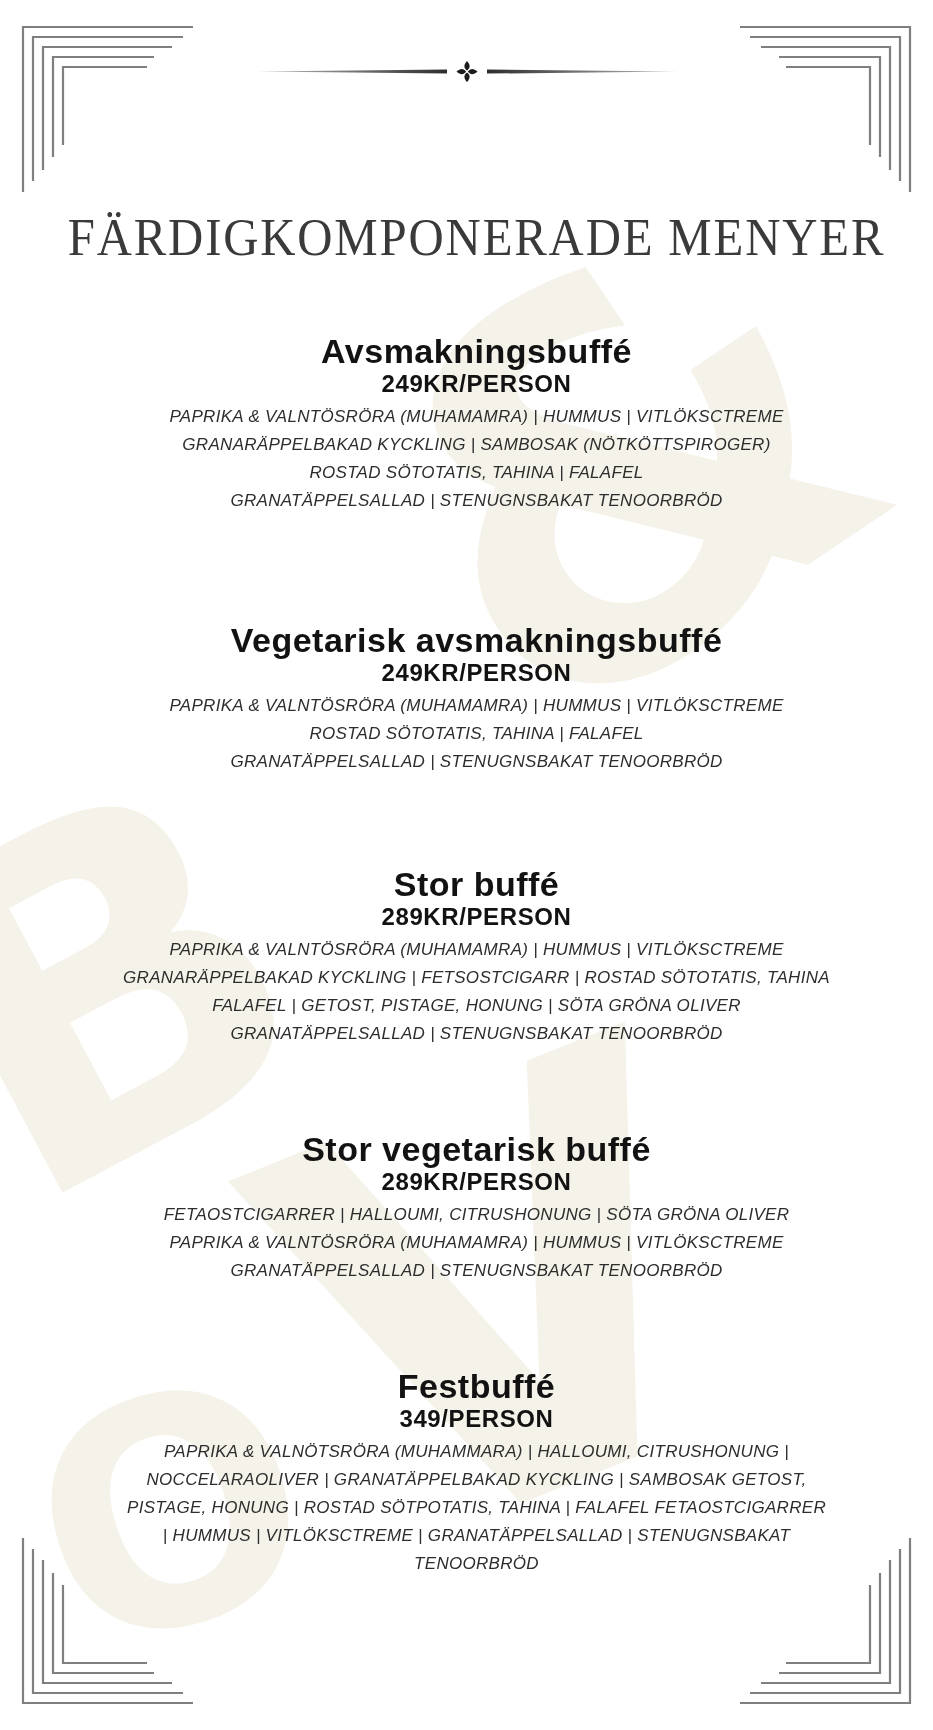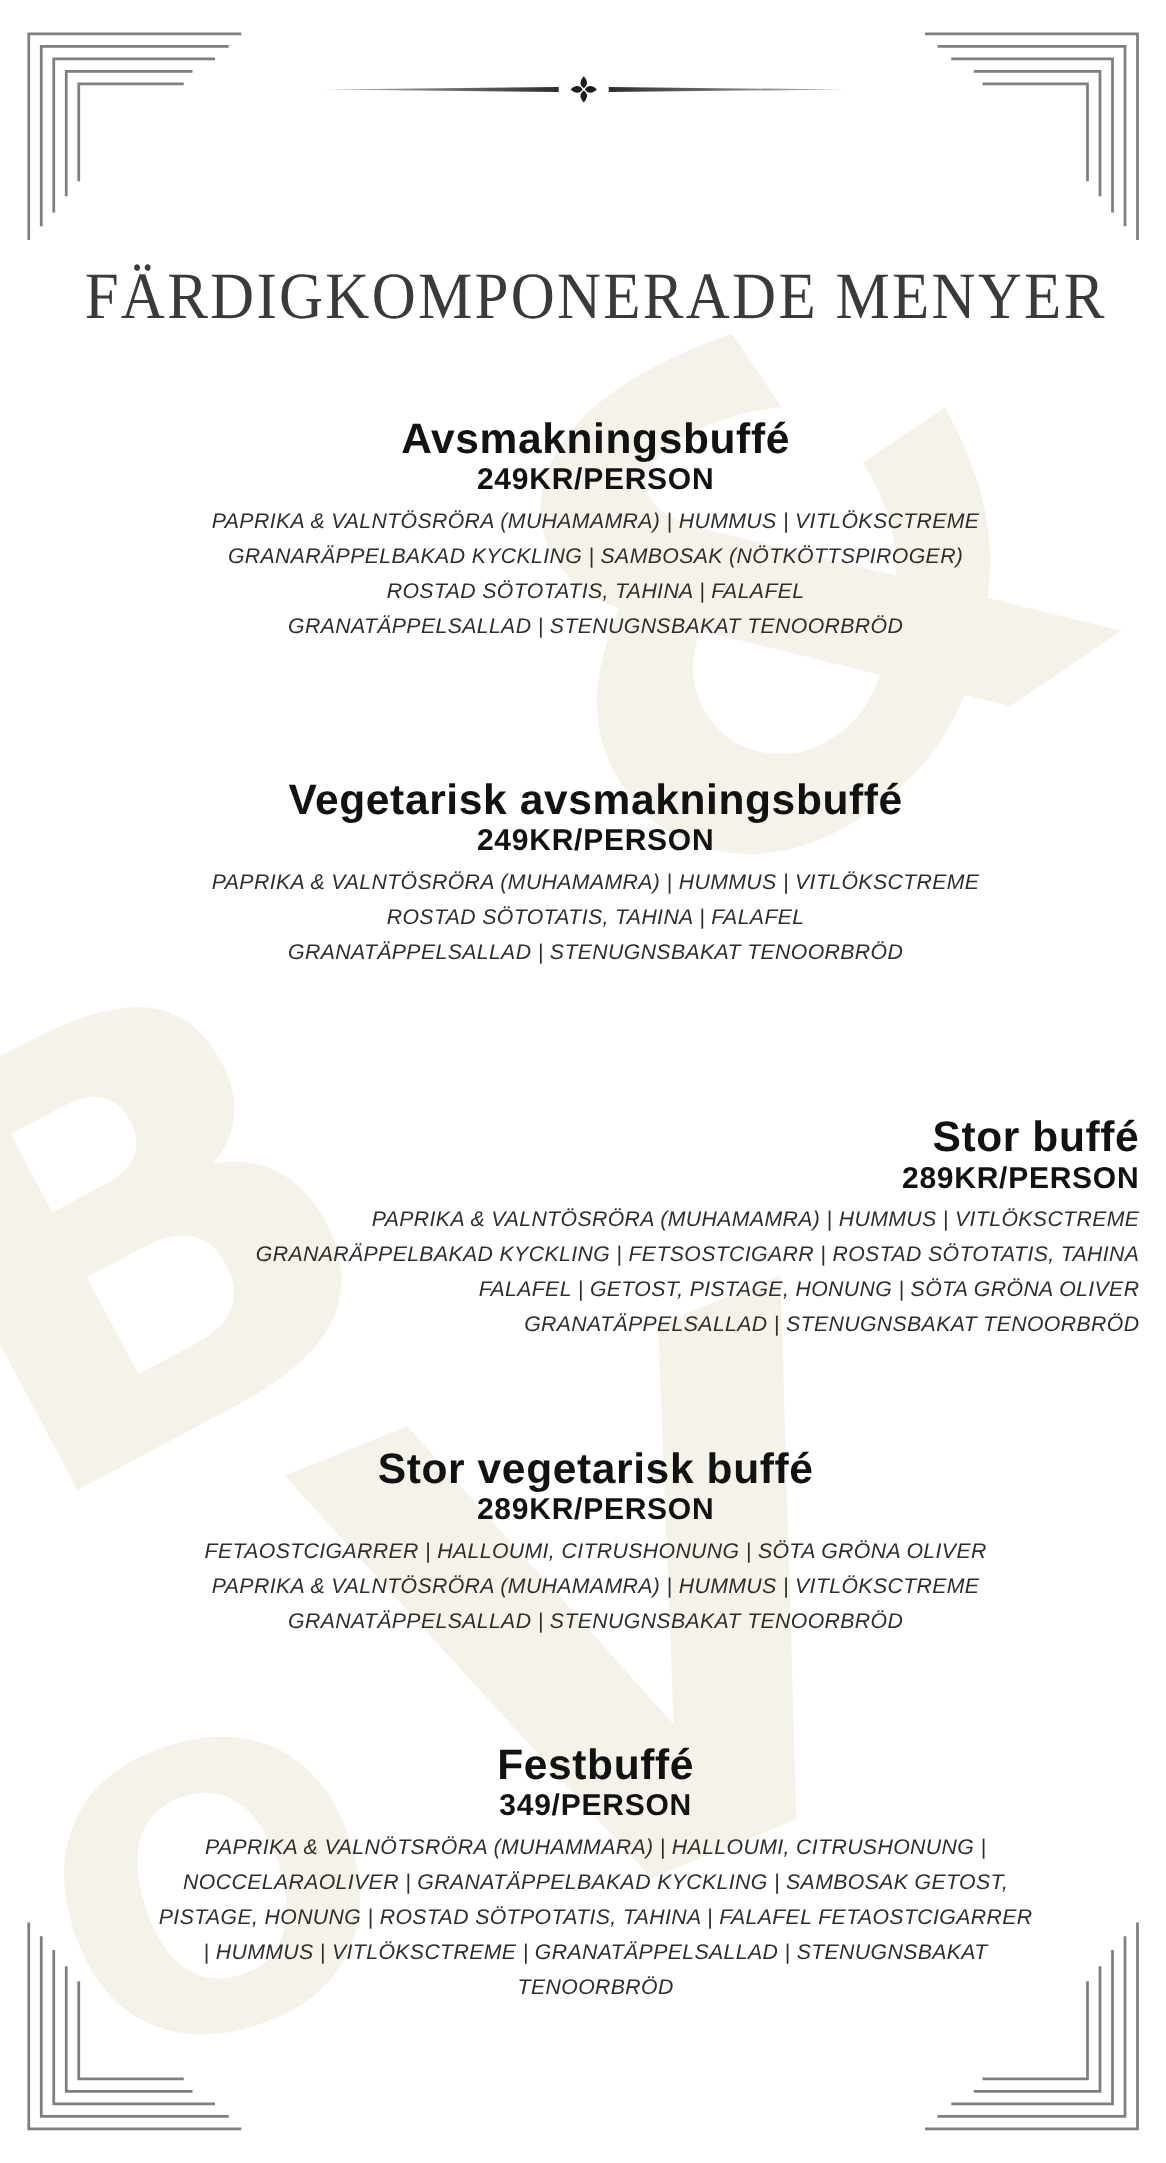--- a/index.html
+++ b/index.html
@@ -56,21 +56,21 @@
     transform:scaleX(0.92);
     transform-origin:center;
     white-space:nowrap;
   }
 
   .menu-sections { width:870px; margin:0 auto; }
 
   .menu-section { text-align:center; }
   .menu-section:nth-child(1){ margin-top:59px;  }
   .menu-section:nth-child(2){ margin-top:105px; }
-  .menu-section:nth-child(3){ margin-top:114px;text-align:right;  }
+  .menu-section:nth-child(3){ margin-top:88px;  }
   .menu-section:nth-child(4){ margin-top:81px;  }
   .menu-section:nth-child(5){ margin-top:81px;  }
 
   .menu-title {
     font-size:34px;
     font-weight:bold;
     line-height:40px;
     color: var(--section-title-text, #121212);
     letter-spacing:0.5px;
   }

